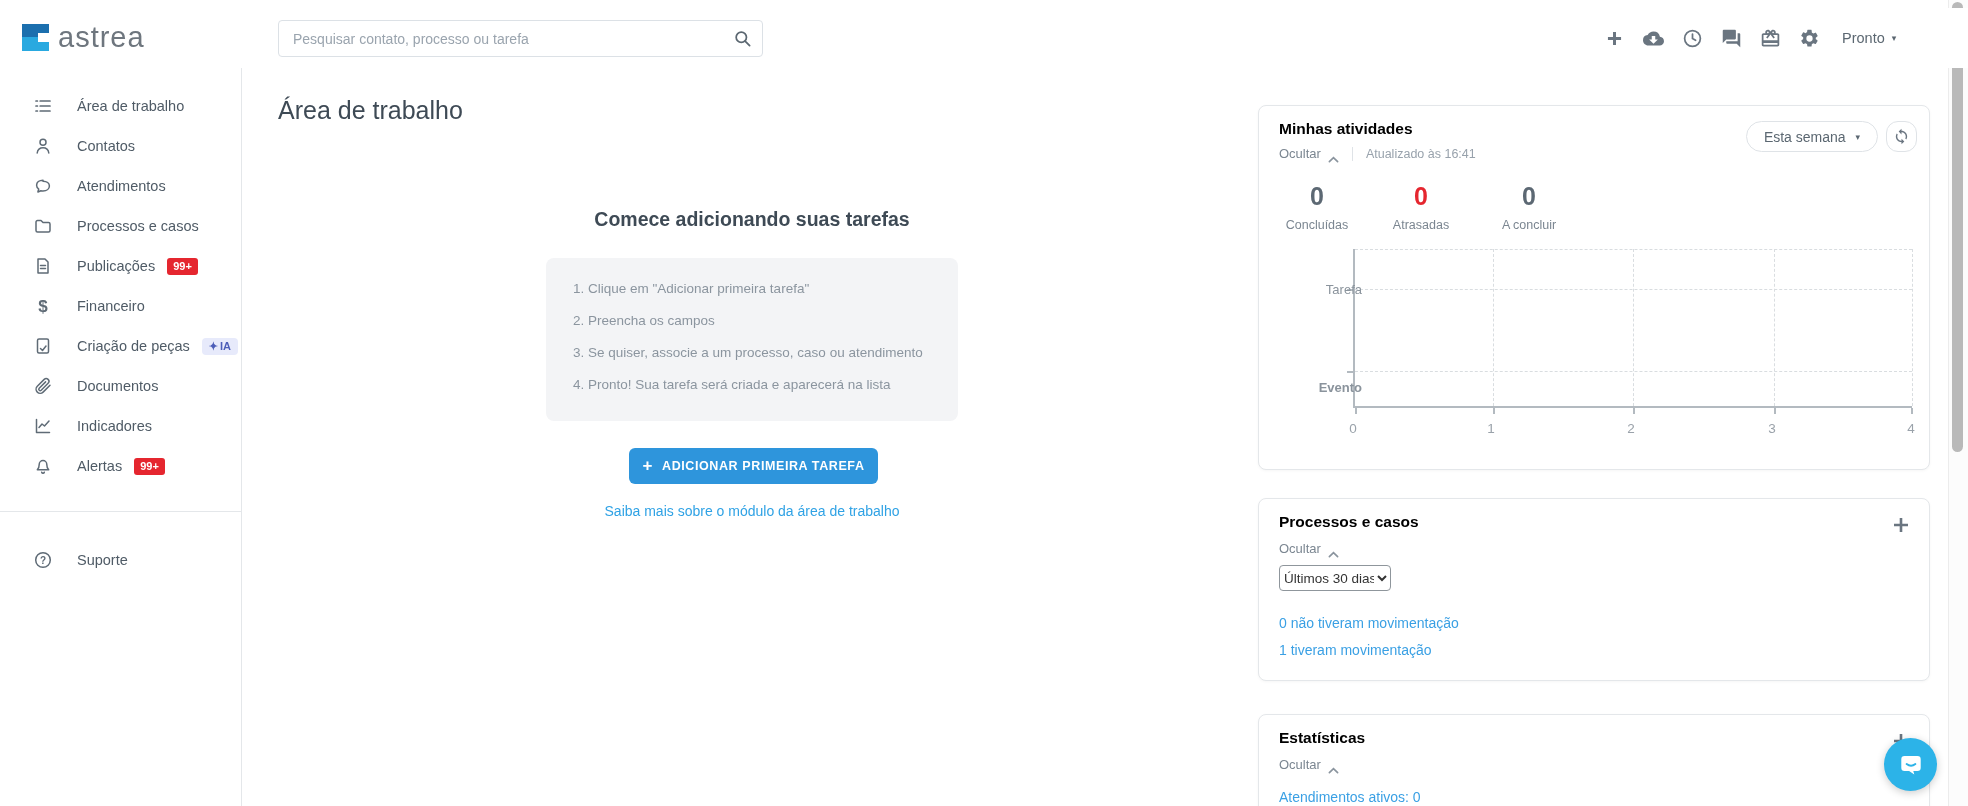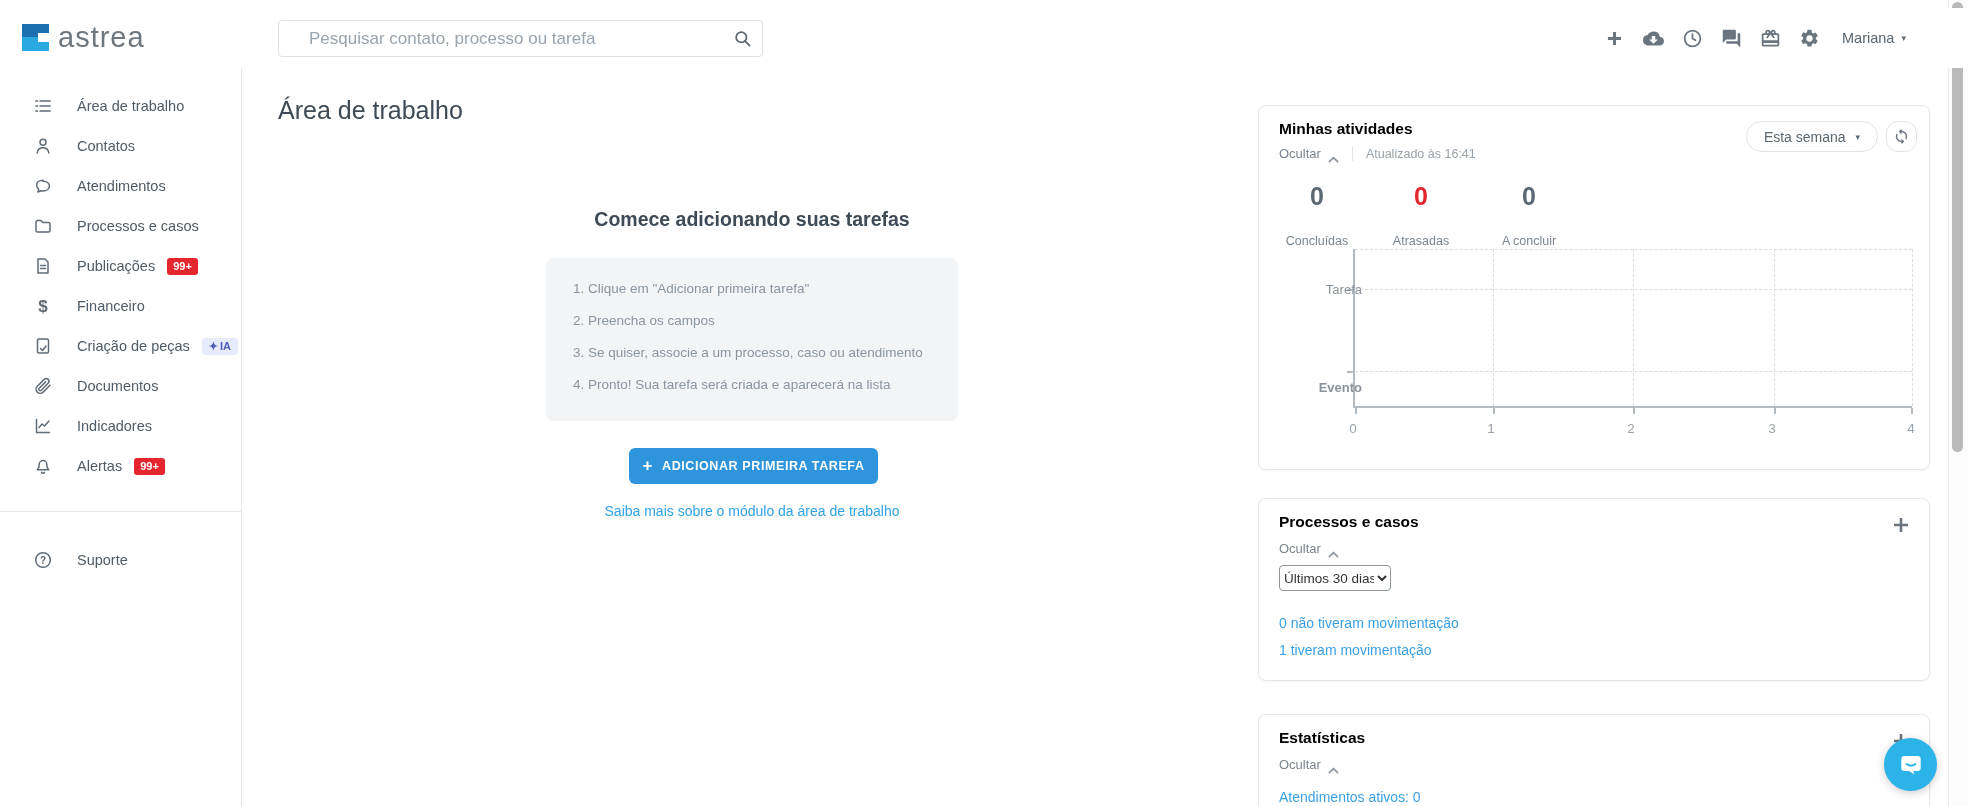--- a/index.html
+++ b/index.html
@@ -10,21 +10,21 @@
   .header { position:absolute; left:0; top:8px; width:1968px; height:60px; background:#fff; z-index:5; }
   .logo { position:absolute; left:22px; top:15px; display:flex; align-items:center; gap:9px; }
   .logo-mark { position:relative; width:27px; height:27px; }
   .logo-mark .lm-top { position:absolute; left:0; top:0; width:27px; height:13px; background:#1b6fae; }
   .logo-mark .lm-bot { position:absolute; left:0; top:13px; width:27px; height:14px; background:#29a9e0; }
   .logo-mark .lm-notch { position:absolute; left:16px; top:9px; width:11px; height:9px; background:#fff; }
   .logo-text { font-size:29px; font-weight:300; letter-spacing:1px; color:#6e767e; line-height:1; }
 
   .search-wrap { position:absolute; left:278px; top:12px; width:485px; height:37px; }
   .search-input { width:100%; height:100%; border:1px solid #dce1e6; border-radius:4px;
-    padding:0 40px 0 30px; font-size:17px; color:#55616c; outline:none; font-family:inherit; }
+    padding:0 40px 0 14px; font-size:14px; color:#55616c; outline:none; font-family:inherit; }
   .search-input::placeholder { color:#9aa4ae; }
   .search-icon { position:absolute; right:11px; top:9px; width:19px; height:19px; color:#5b6771; }
 
   .header-icons { position:absolute; left:1603px; top:0; height:60px; display:flex; align-items:center; gap:17px; }
   .hicon { width:22px; height:22px; color:#6a7580; cursor:pointer; display:flex; align-items:center; justify-content:center; }
   .hicon svg { width:21px; height:21px; }
   .user-menu { position:absolute; left:1842px; top:0; height:60px; display:flex; align-items:center; gap:7px; cursor:pointer; }
   .user-name { font-size:14.5px; color:#5b6771; }
   .caret { font-size:9px; color:#5b6771; }
 
@@ -72,21 +72,21 @@
   .period-btn { position:absolute; left:487px; top:15px; width:132px; height:31px;
     border:1px solid #dfe3e7; border-radius:16px; background:#fff; display:flex; align-items:center;
     justify-content:center; gap:10px; font-size:14px; color:#5b6771; cursor:pointer; font-family:inherit; }
   .refresh-btn { position:absolute; left:627px; top:15px; width:31px; height:31px;
     border:1px solid #dfe3e7; border-radius:12px; background:#fff; cursor:pointer;
     display:flex; align-items:center; justify-content:center; color:#6a7580; }
   .refresh-btn svg { width:17px; height:17px; }
   .stat { position:absolute; width:96px; text-align:center; }
   .stat-value { font-size:25px; font-weight:bold; color:#5c6873; line-height:1; }
   .stat-value.red { color:#e5262f; }
-  .stat-label { margin-top:25px; font-size:12.5px; color:#7b8691; }
+  .stat-label { margin-top:9px; font-size:12.5px; color:#7b8691; }
 
   
   .chart-plot { position:absolute; left:94px; top:143px; width:559px; height:159px;
     border-left:2px solid #b3bac0; border-bottom:2px solid #b3bac0; }
   .gl-h { position:absolute; left:0; width:100%; border-top:1px dashed #d9dde0; }
   .gl-v { position:absolute; top:0; height:100%; border-left:1px dashed #d9dde0; }
   .ytick { position:absolute; left:-8px; width:8px; border-top:2px solid #b3bac0; }
   .xtick { position:absolute; bottom:-8px; height:6px; border-left:2px solid #b3bac0; }
   .cat-label { position:absolute; right:567px; width:70px; text-align:right; font-size:13px; color:#8a939c; }
   .xlab { position:absolute; top:315px; width:30px; margin-left:-15px; text-align:center; font-size:13.5px; color:#9aa2aa; }
@@ -162,21 +162,21 @@
       </svg>
     </span>
     <span class="hicon">
       <svg viewBox="0 0 24 24" fill="currentColor">
         <path d="M19.14 12.94c.04-.3.06-.61.06-.94s-.02-.64-.07-.94l2.03-1.58a.5.5 0 0 0 .12-.64l-1.92-3.32a.5.5 0 0 0-.61-.22l-2.39.96a7.3 7.3 0 0 0-1.62-.94l-.36-2.54A.5.5 0 0 0 13.89 2h-3.84a.5.5 0 0 0-.49.42l-.36 2.54c-.59.24-1.13.56-1.62.94l-2.39-.96a.5.5 0 0 0-.61.22L2.66 8.48a.5.5 0 0 0 .12.64l2.03 1.58c-.05.3-.09.63-.09.94s.02.64.07.94l-2.03 1.58a.5.5 0 0 0-.12.64l1.92 3.32c.12.21.37.3.61.22l2.39-.96c.5.38 1.03.7 1.62.94l.36 2.54c.04.24.24.42.49.42h3.84c.25 0 .46-.18.49-.42l.36-2.54c.59-.24 1.13-.56 1.62-.94l2.39.96c.23.09.49 0 .61-.22l1.92-3.32a.5.5 0 0 0-.12-.64l-2.01-1.58zM12 15.6A3.6 3.6 0 1 1 12 8.4a3.6 3.6 0 0 1 0 7.2z"></path>
       </svg>
     </span>
   </div>
 
   <div class="user-menu">
-    <span class="user-name">Mariana</span>
+    <span class="user-name">Pronto</span>
     <span class="caret">▾</span>
   </div>
 </div>
 
 <div class="sidebar">
 
   <div class="nav-item">
     <span class="nicon">
       <svg viewBox="0 0 20 20" fill="none" stroke="currentColor" stroke-width="1.7" stroke-linecap="round">
         <path d="M3 5h1.4M7.2 5h9.8M3 10h1.4M7.2 10h9.8M3 15h1.4M7.2 15h9.8"></path>

